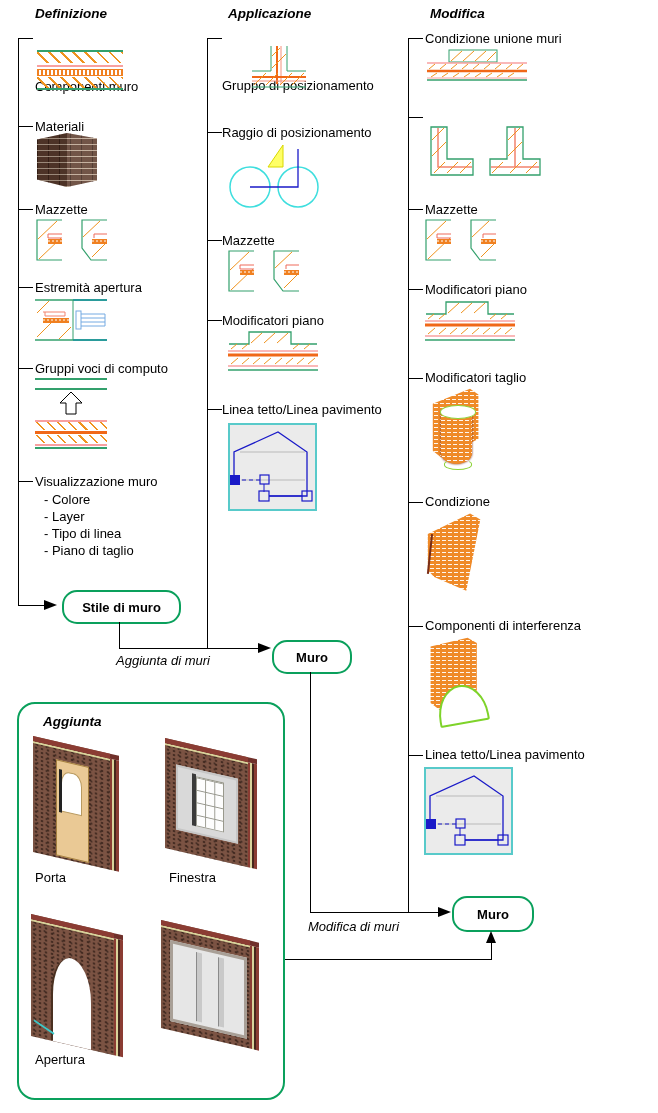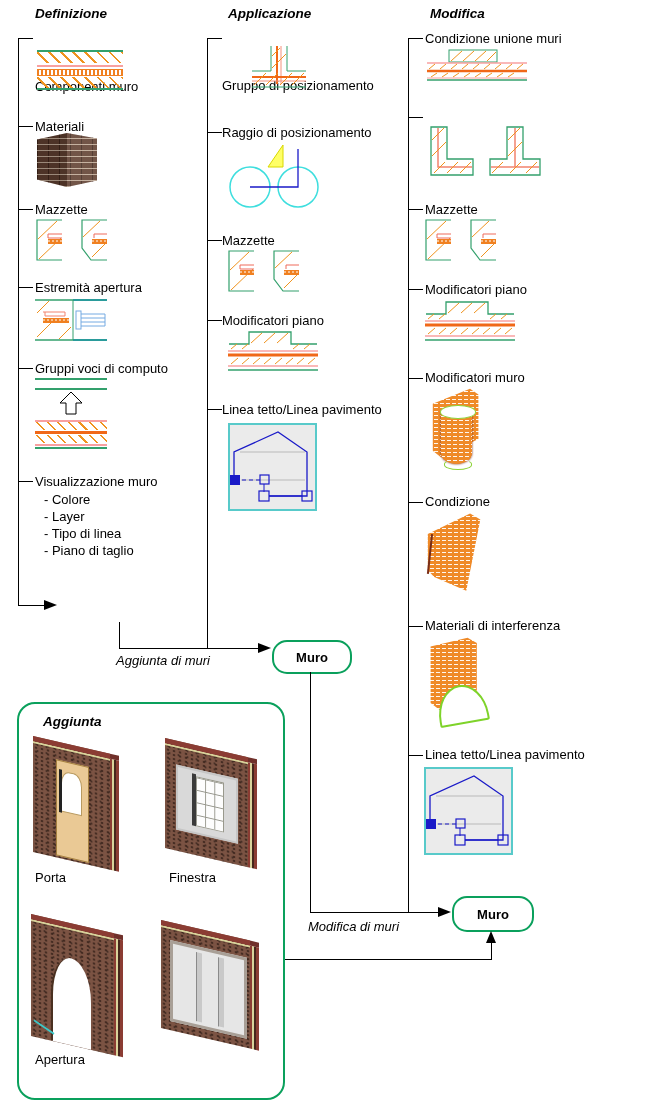--- a/index.html
+++ b/index.html
@@ -147,20 +147,21 @@
   </div>
 
   <div class="lbl" style="left:35px;top:474px;">Visualizzazione muro</div>
   <div class="sub" style="left:44px;top:491px;">- Colore</div>
   <div class="sub" style="left:44px;top:508px;">- Layer</div>
   <div class="sub" style="left:44px;top:525px;">- Tipo di linea</div>
   <div class="sub" style="left:44px;top:542px;">- Piano di taglio</div>
 
   <div class="ln" style="left:18px;top:605px;width:26px;height:1px;"></div>
   <div class="arr-r" style="left:44px;top:600px;"></div>
+  <div class="pill" style="left:62px;top:590px;width:115px;height:30px;">Stile di muro</div>
 
   <div class="col-head" style="left:228px;top:6px;">Applicazione</div>
 
   <div class="ln" style="left:207px;top:38px;width:1px;height:610px;"></div>
   <div class="ln" style="left:207px;top:38px;width:15px;height:1px;"></div>
   <div class="ln" style="left:207px;top:132px;width:15px;height:1px;"></div>
   <div class="ln" style="left:207px;top:240px;width:15px;height:1px;"></div>
   <div class="ln" style="left:207px;top:320px;width:15px;height:1px;"></div>
   <div class="ln" style="left:207px;top:409px;width:15px;height:1px;"></div>
 
@@ -347,35 +348,35 @@
       <line x1="25" y1="34" x2="32" y2="28" stroke="#f0931e"></line>
       <line x1="36" y1="34" x2="43" y2="28" stroke="#f0931e"></line>
       <line x1="47" y1="34" x2="54" y2="28" stroke="#f0931e"></line>
       <line x1="58" y1="34" x2="65" y2="28" stroke="#f0931e"></line>
       <line x1="69" y1="34" x2="76" y2="28" stroke="#f0931e"></line>
       <line x1="80" y1="34" x2="87" y2="28" stroke="#f0931e"></line>
     <line x1="0" y1="36" x2="90" y2="36" stroke="#f8a0a0" stroke-width="1.5"></line>
     <line x1="0" y1="40" x2="90" y2="40" stroke="#33a06c" stroke-width="1.7"></line>
   </svg>
 
-  <div class="lbl" style="left:425px;top:370px;">Modificatori muro</div>
+  <div class="lbl" style="left:425px;top:370px;">Modificatori taglio</div>
   <div class="ill" style="left:428px;top:387px;width:60px;height:84px;">
     <div class="obrick" style="position:absolute;inset:0;clip-path:polygon(8% 20%,70% 2%,84% 9%,84% 62%,22% 84%,8% 76%);"></div>
     <div class="obrick" style="position:absolute;left:22%;top:28%;width:52%;height:64%;border-radius:0 0 50% 50%/0 0 20% 20%;"></div>
     <div style="position:absolute;left:20%;top:22%;width:56%;height:14%;background:#fff;border:1.5px solid #8ed33a;border-radius:50%;"></div>
     <div style="position:absolute;left:26%;top:86%;width:44%;height:10%;border:1.5px solid #8ed33a;border-top-color:rgba(0,0,0,0);border-radius:50%;"></div>
   </div>
 
   <div class="lbl" style="left:425px;top:494px;">Condizione</div>
   <div class="ill" style="left:424px;top:510px;width:64px;height:86px;">
     <div class="obrick" style="position:absolute;inset:0;clip-path:polygon(6% 28%,72% 4%,88% 11%,66% 94%,16% 78%,6% 70%);"></div>
     <div style="position:absolute;left:8%;top:28%;width:2px;height:46%;background:#7a2e18;transform:rotate(6deg);"></div>
   </div>
 
-  <div class="lbl" style="left:425px;top:618px;">Materiali di interferenza</div>
+  <div class="lbl" style="left:425px;top:618px;">Componenti di interferenza</div>
   <div class="ill" style="left:424px;top:636px;width:66px;height:88px;">
     <div class="obrick" style="position:absolute;inset:0;clip-path:polygon(10% 12%,66% 2%,80% 8%,80% 62%,24% 84%,10% 76%);"></div>
     <div style="position:absolute;left:20%;top:56%;width:70%;height:40%;background:#fff;border:2px solid #7ed32a;border-radius:50% 50% 4% 4%/85% 85% 4% 4%;transform:rotate(-10deg);"></div>
   </div>
 
   <div class="lbl" style="left:425px;top:747px;">Linea tetto/Linea pavimento</div>
   <div class="housebox" style="left:424px;top:767px;width:85px;height:84px;">
     <svg width="85" height="84">
       <line x1="10" y1="27" x2="75" y2="27" stroke="#b9b9b9"></line>
         <line x1="11" y1="55" x2="75" y2="55" stroke="#b9b9b9"></line>

